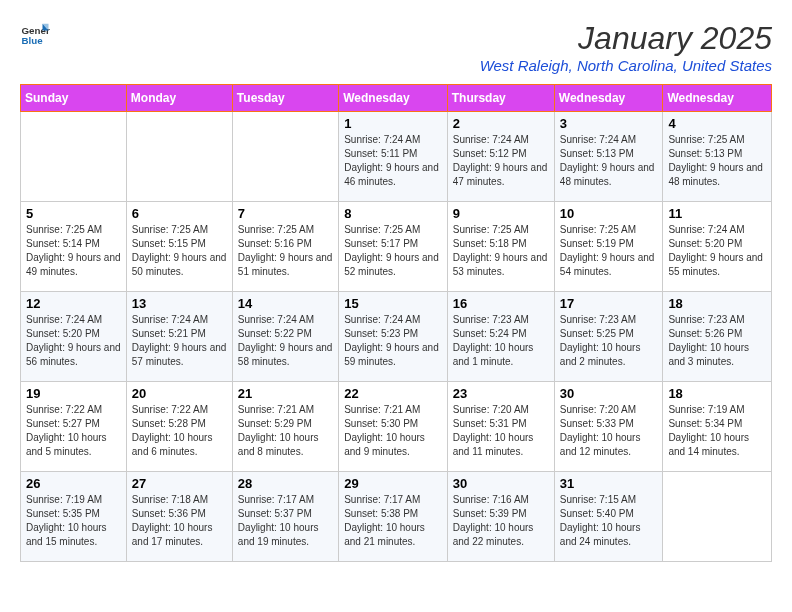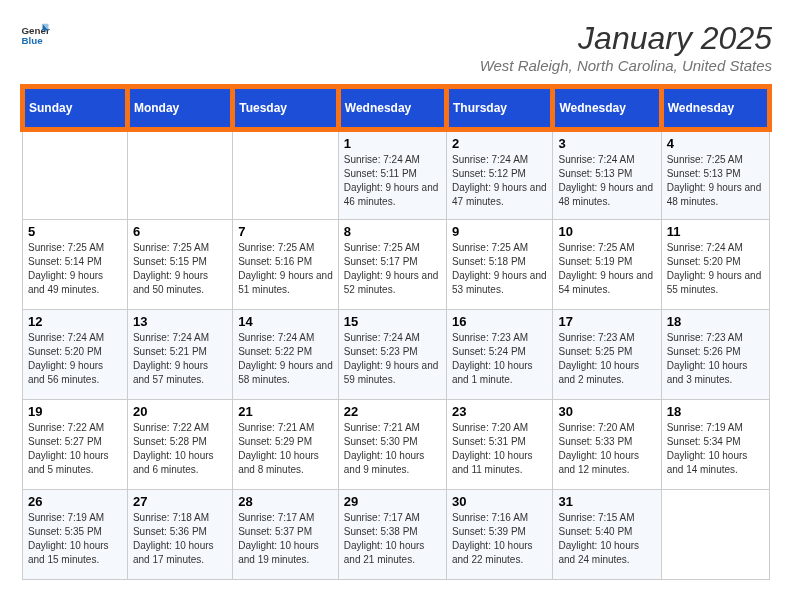--- a/index.html
+++ b/index.html
@@ -29,35 +29,35 @@
       text-align: right;
       font-style: italic;
     }
     .month-title {
       font-size: 32px;
       font-weight: normal;
       color: #333;
     }
     .subtitle {
       font-size: 15px;
-      color: #737373;
+      color: #1d4ed8;
     }
     table {
       width: 100%;
       border-collapse: collapse;
       font-size: 11px;
     }
     thead tr th {
-      background-color: #1d4ed8;
+      background-color: #d946ef;
       color: #fff;
-      padding: 12px 4px;
+      padding: 6px 4px;
       text-align: left;
       font-size: 12px;
       font-weight: bold;
-      border: 5px solid #f97316;
+      border: 1px solid #f97316;
     }
     tbody tr td {
       border: 1px solid #ccc;
       padding: 4px 5px;
       vertical-align: top;
       width: 113px;
       min-height: 80px;
       height: 90px;
       background: #fff;
     }

